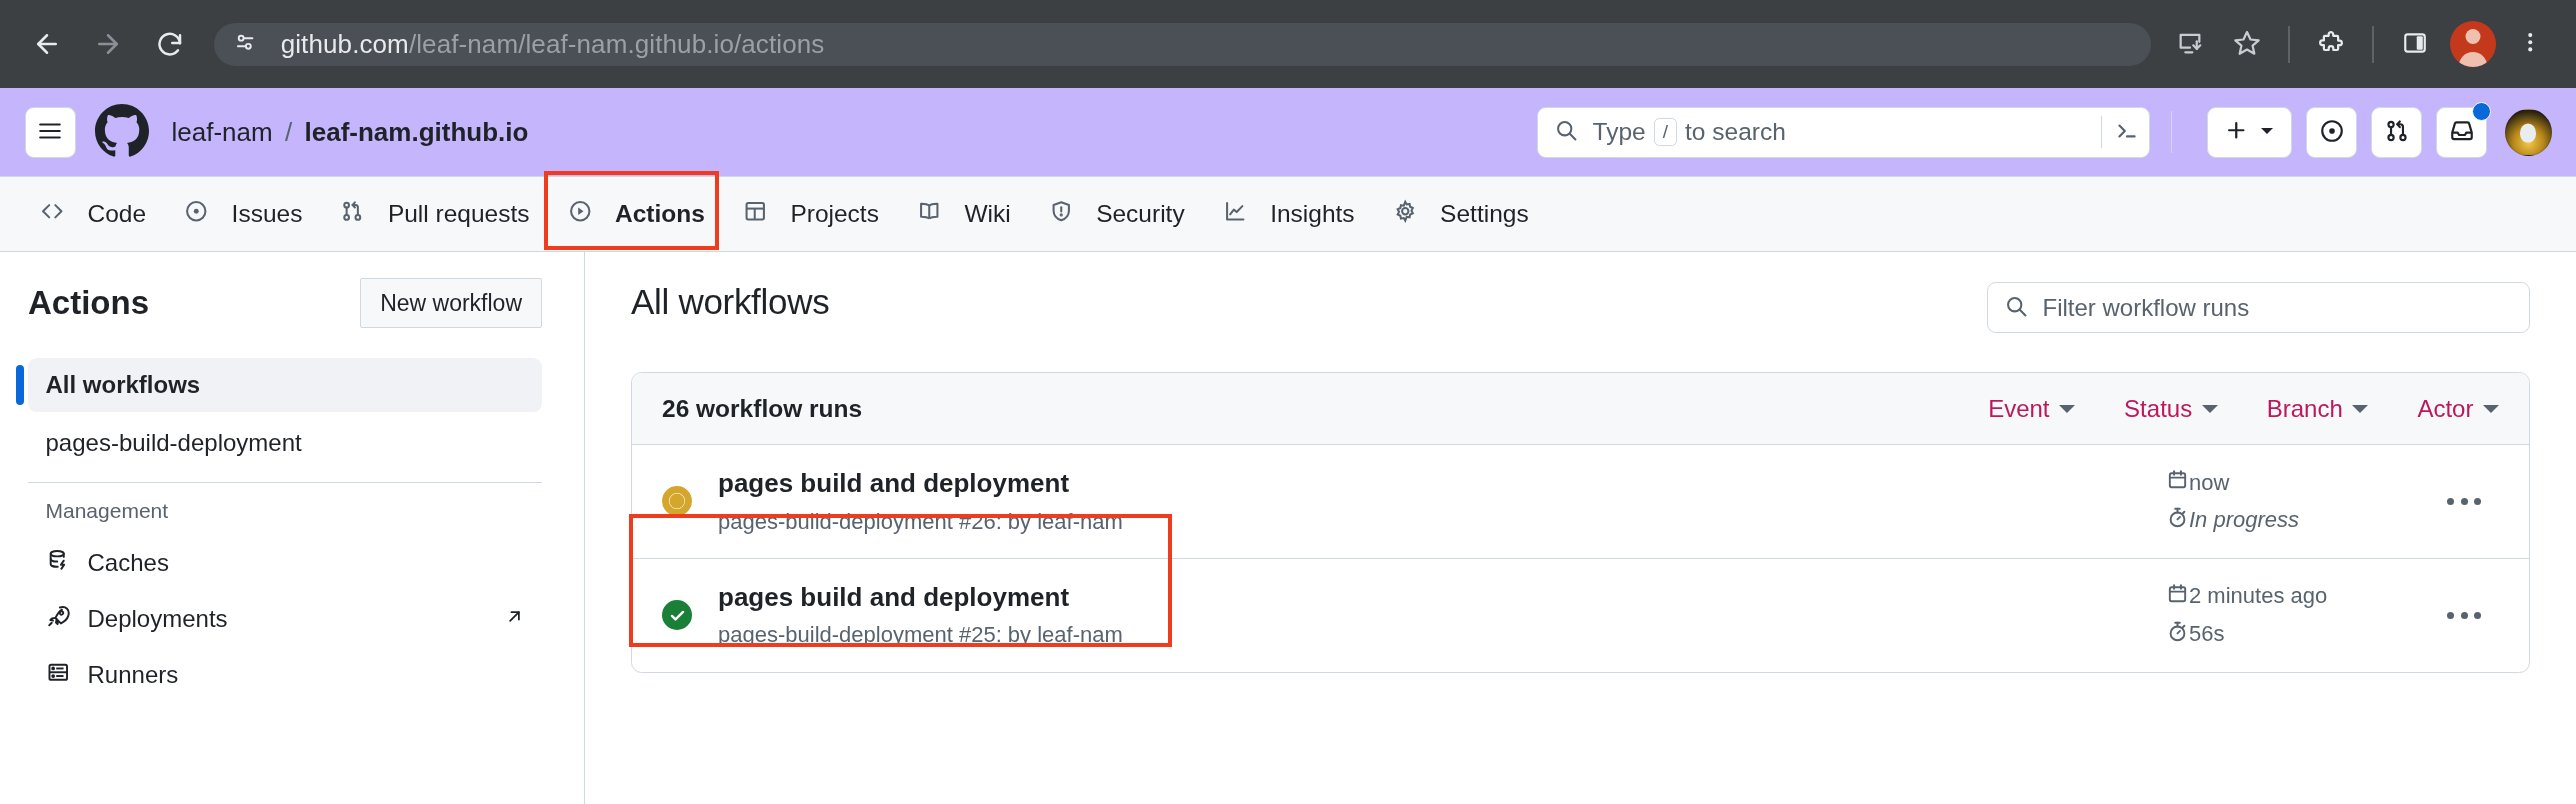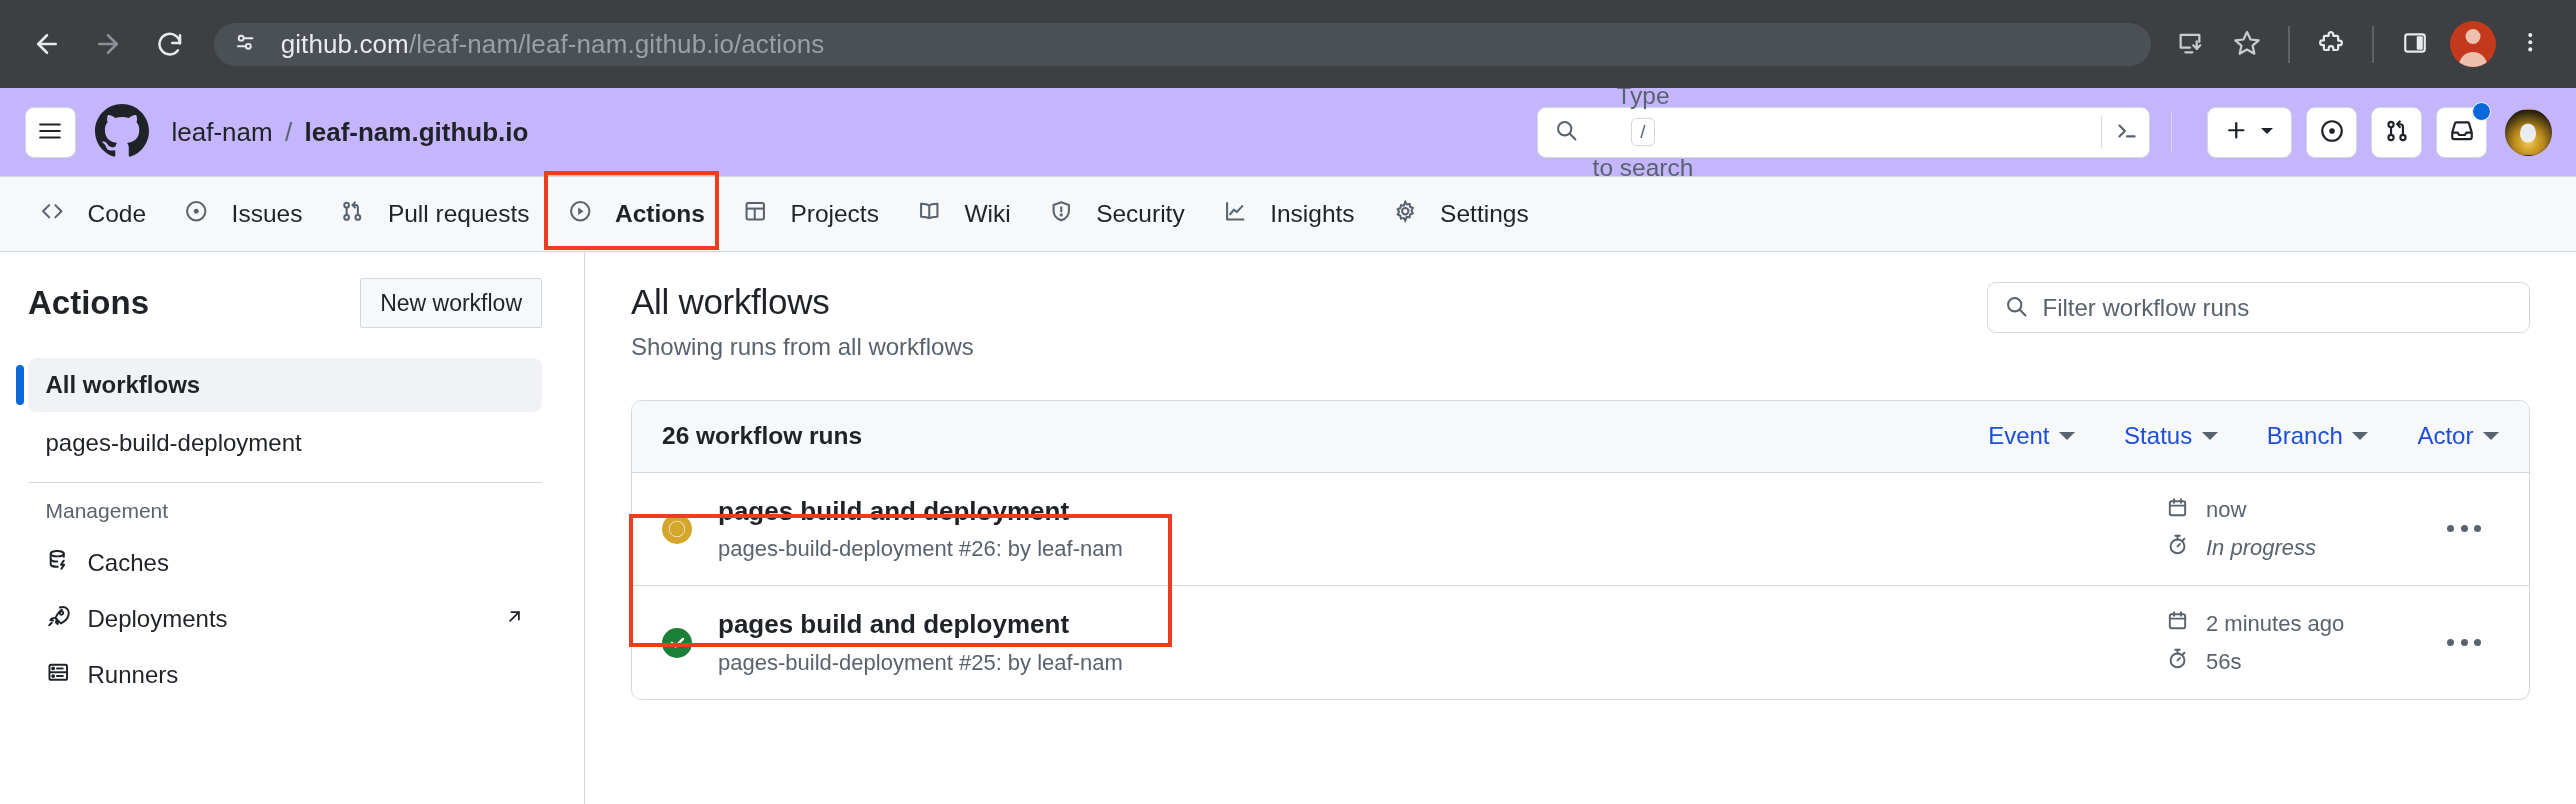--- a/index.html
+++ b/index.html
@@ -126,21 +126,20 @@
     background: #ffffff;
     display: flex;
     align-items: center;
     padding: 0 8.8px 0 16px;
     cursor: text;
   }
   .gh-search .ph {
     font-size: 24.5px; color: #59636e; margin-left: 14px;
     display: flex; align-items: center; gap: 8px;
     white-space: nowrap;
-    flex-direction: column;
   }
   .key-badge {
     border: 0.9px solid #d1d9e0;
     border-radius: 5.3px;
     font-size: 19px;
     color: #59636e;
     padding: 0.9px 8px;
     line-height: 1.25;
   }
   .gh-search .spacer { flex: 1; }
@@ -304,21 +303,21 @@
     height: 72px;
     background: #f6f8fa;
     border-bottom: 0.9px solid #d1d9e0;
     display: flex; align-items: center;
     padding: 0 30px;
   }
   .runs-count { font-size: 24.5px; font-weight: bold; color: #1f2328; }
   .runs-head .grow { flex: 1; }
   .dd {
     display: flex; align-items: center; gap: 9.6px;
-    font-size: 24px; color: #1d4ed8;
+    font-size: 24px; color: #be185d;
     margin-left: 49px;
     cursor: pointer;
   }
   .caret {
     width: 0; height: 0;
     border-left: 8px solid transparent;
     border-right: 8px solid transparent;
     border-top: 8.8px solid #59636e;
   }
 
@@ -334,21 +333,21 @@
   .run-title {
     font-size: 26px; font-weight: bold; color: #1f2328;
     cursor: pointer; display: inline-block;
   }
   .run-sub { font-size: 22px; color: #59636e; margin-top: 9.6px; }
   .run-meta {
     width: 263px; flex: 0 0 auto;
     display: flex; flex-direction: column; gap: 8.8px;
     font-size: 22px; color: #59636e;
   }
-  .meta-line { display: flex; align-items: center; gap: 17px; }
+  .meta-line { display: flex; align-items: center; gap: 0; }
   .meta-line.italic { font-style: italic; }
   .run-kebab {
     width: 70px; flex: 0 0 auto;
     display: flex; align-items: center; justify-content: center;
     cursor: pointer;
   }
   .kebab-dots { display: flex; gap: 6.1px; }
   .kebab-dots i { width: 7px; height: 7px; border-radius: 50%; background: #59636e; display: block; }
 
   .status-ring-progress {
@@ -715,21 +714,20 @@
           </svg>
       </span>
       <span class="grow">Runners</span>
     </div>
   </div>
 
   <div class="main">
     <div class="main-head">
       <div>
         <div class="main-title">All workflows</div>
-        <div class="main-sub">Showing runs from all workflows</div>
       </div>
       <div class="filter-box">
         <span>
           <svg width="24.5" height="24.5" viewBox="0 0 24 24" fill="none" stroke="#59636e" stroke-width="2" stroke-linecap="round">
               <circle cx="10.5" cy="10.5" r="6.5"></circle>
               <path d="M15.5 15.5L21 21"></path>
             </svg>
         </span>
         <span class="ph">Filter workflow runs</span>
       </div>

